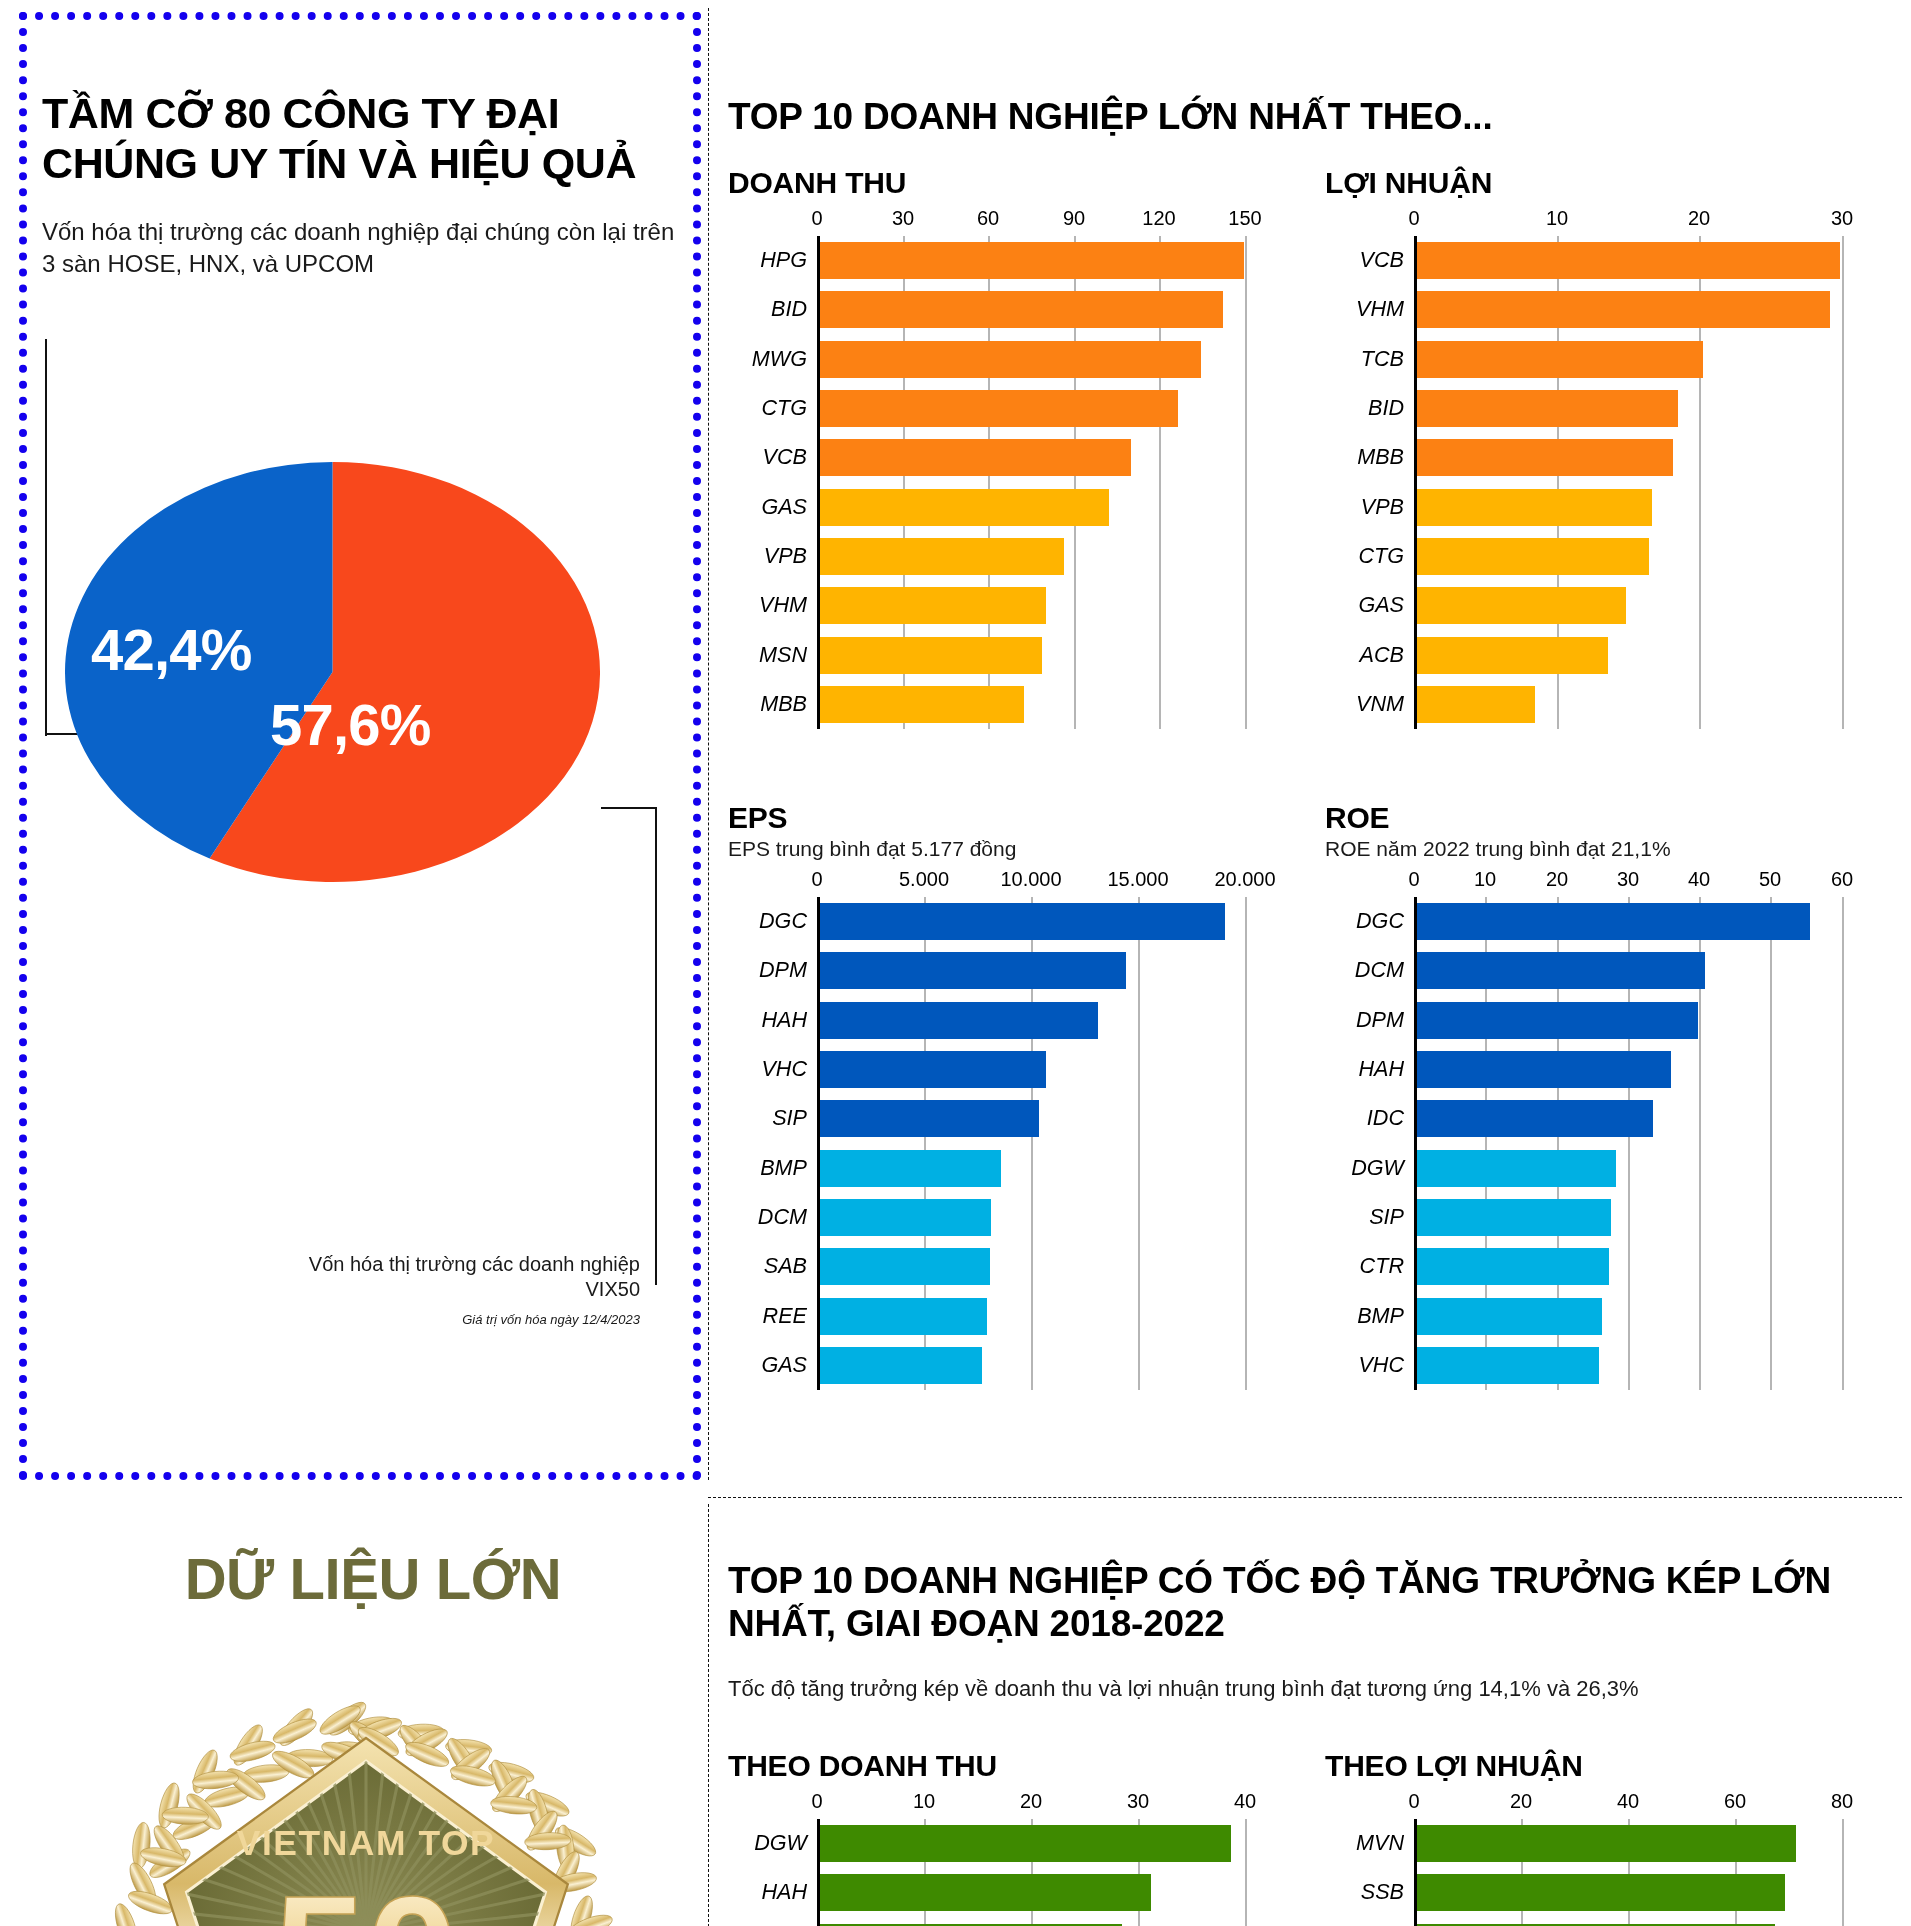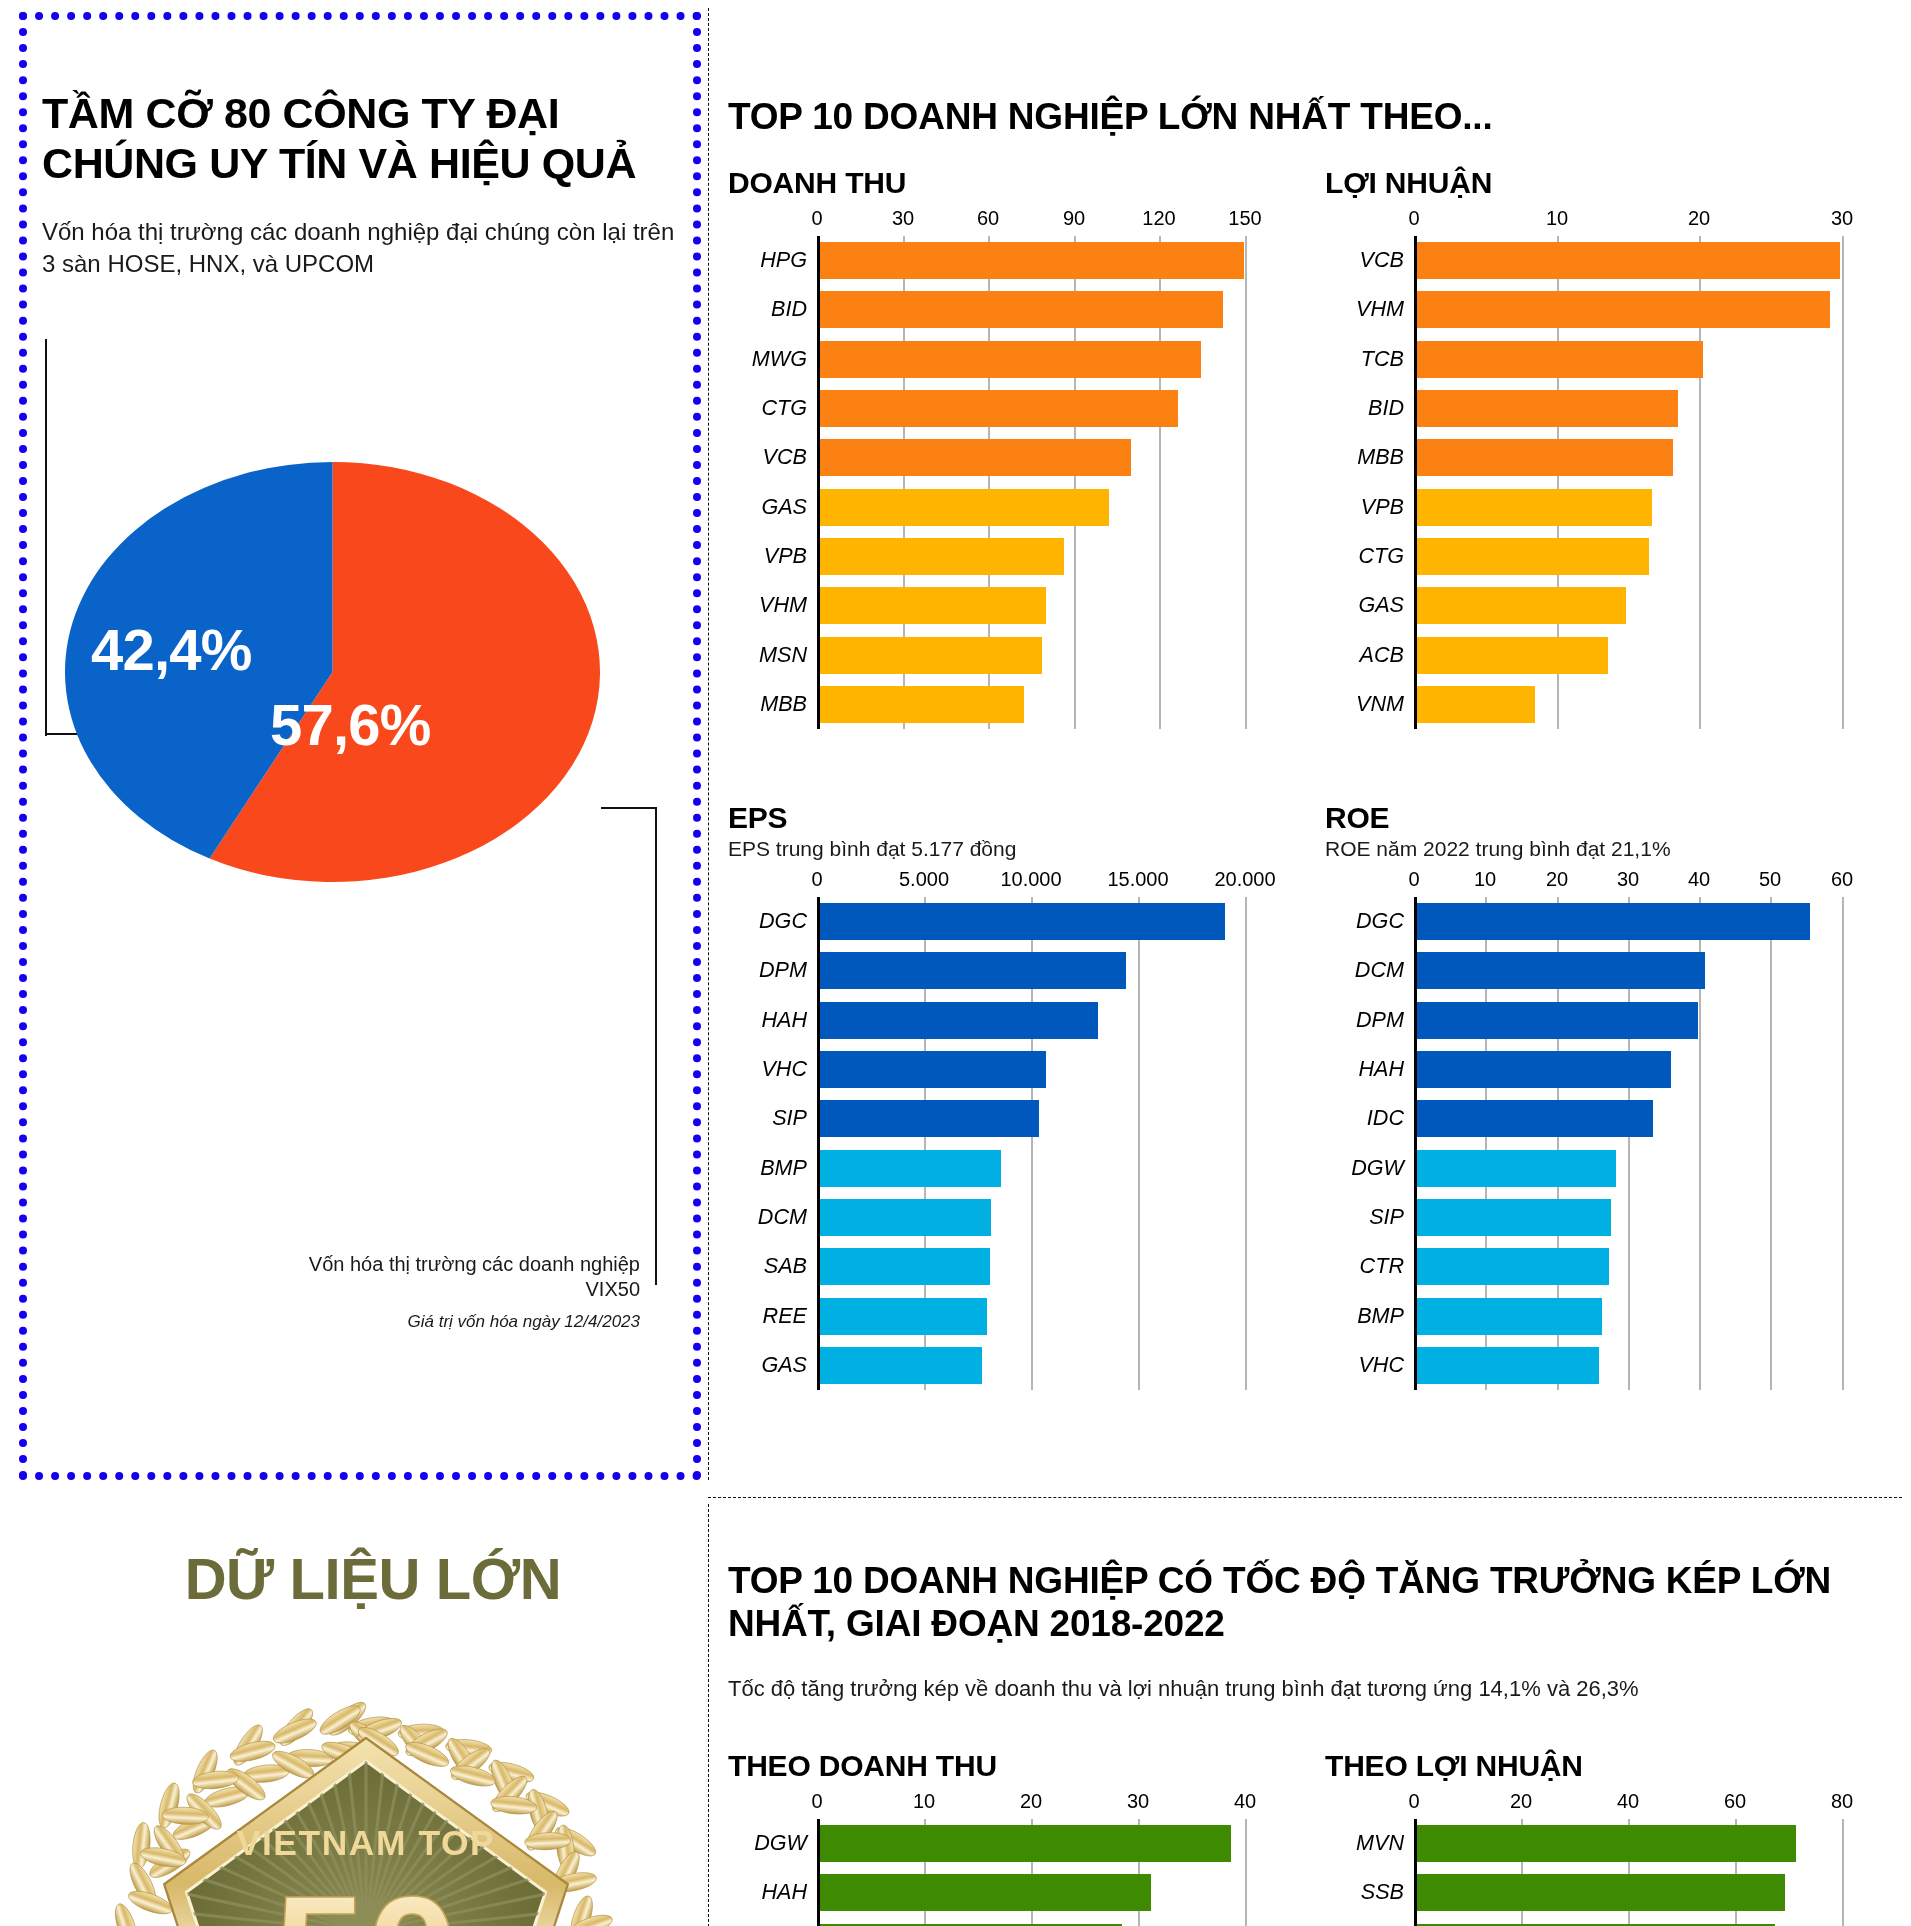--- a/index.html
+++ b/index.html
@@ -94,21 +94,21 @@
   #pie-label-orange { left: 270px; top: 691px; }
 
   #pie-cap {
     position: absolute; left: 270px; top: 1252px;
     width: 370px; text-align: right;
     font-size: 20px; color: #1a1a1a; line-height: 1.26;
   }
   #pie-cap-note {
     position: absolute; left: 270px; top: 1312px;
     width: 370px; text-align: right;
-    font-size: 17px; font-style: italic; color: #1a1a1a;
+    font-size: 13px; font-style: italic; color: #1a1a1a;
   }
 
   
   .chart { position: absolute; }
   .ct { margin: 0 0 2.3px 0; }
   .cs { margin: 0 0 7px 0; }
 
   .plot { position: relative; }
   .axis-row {
     position: relative; height: 28.5px;

